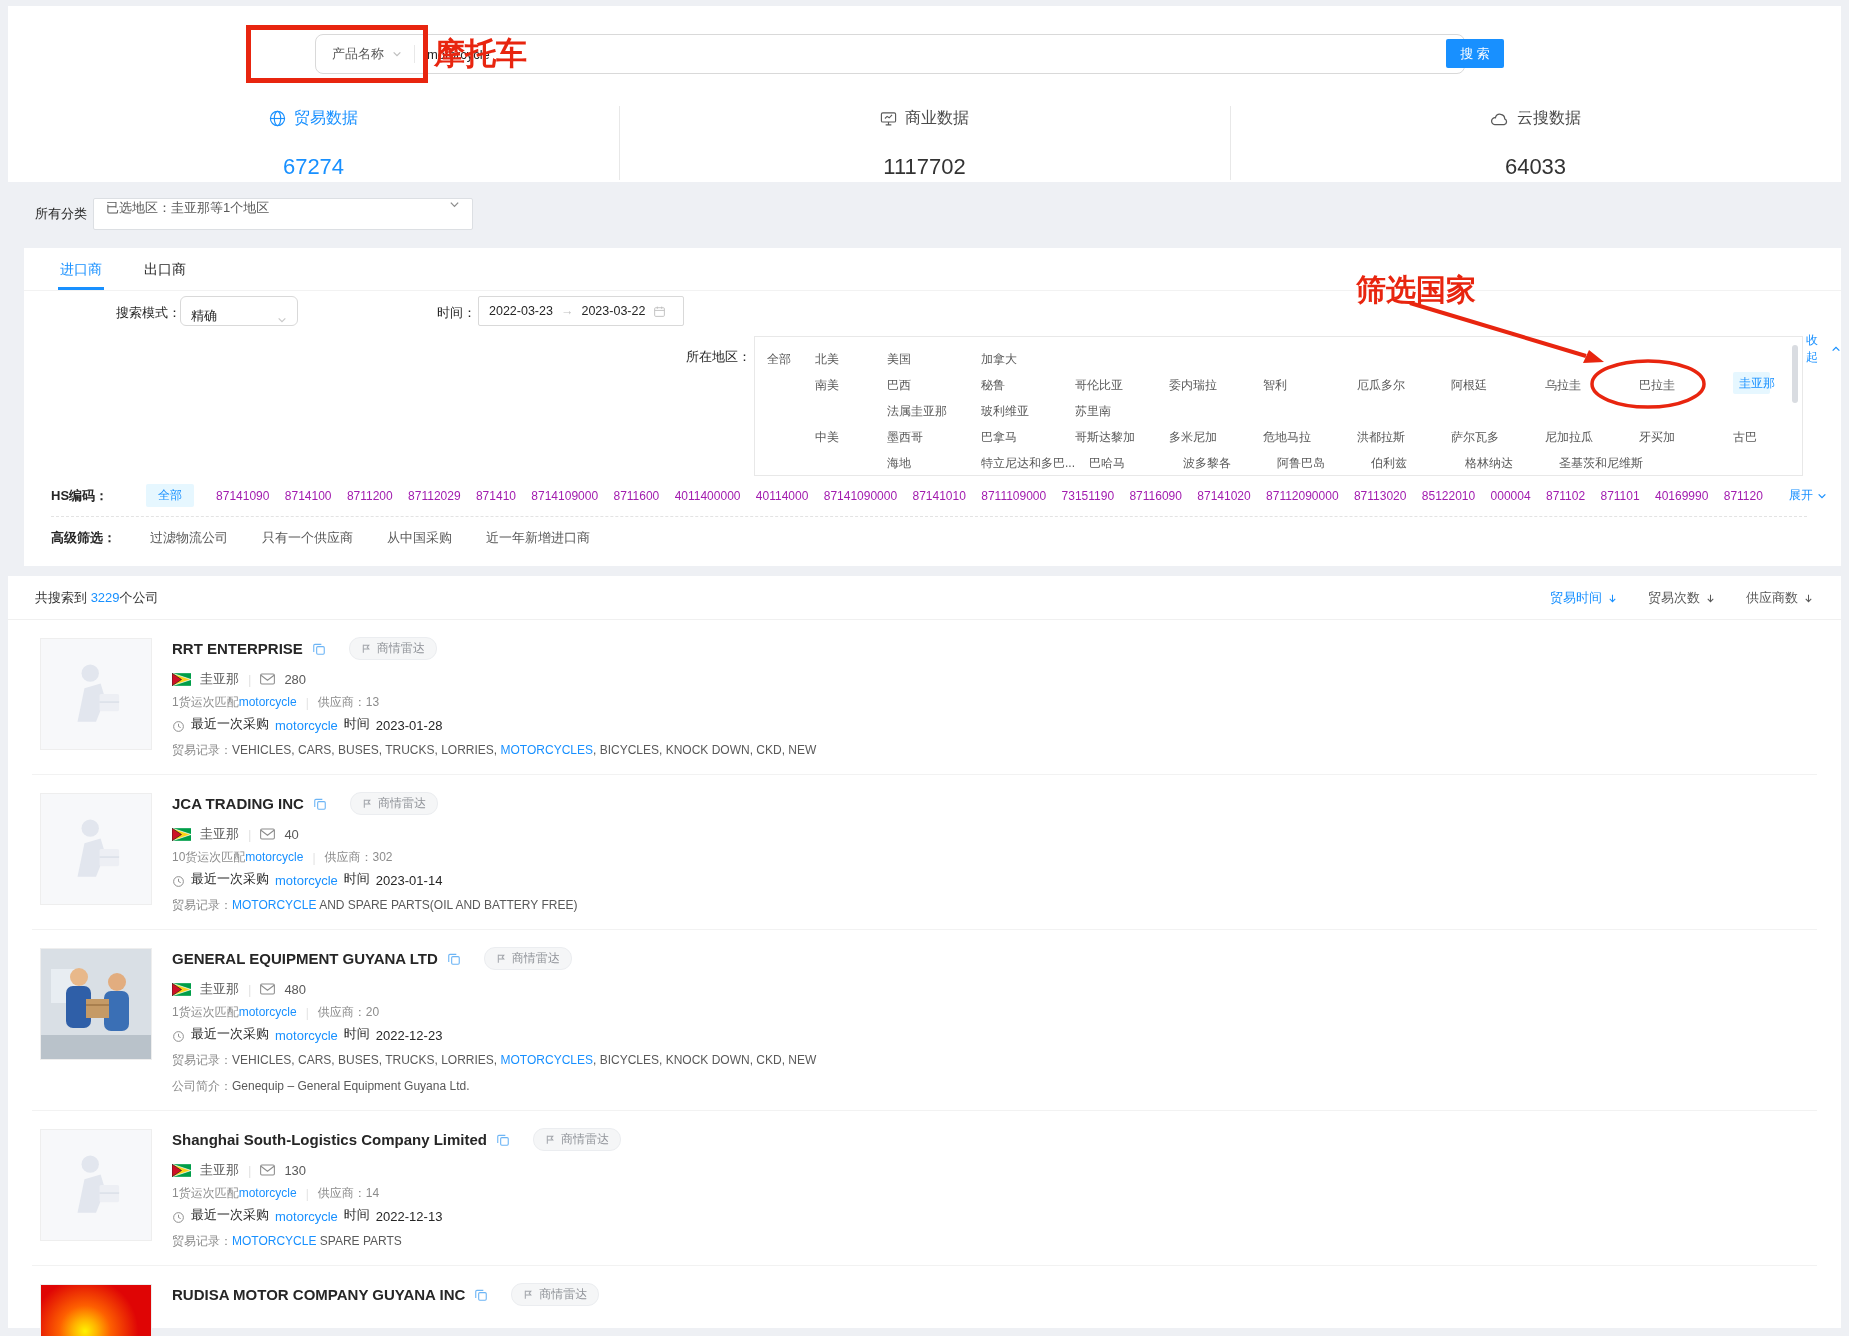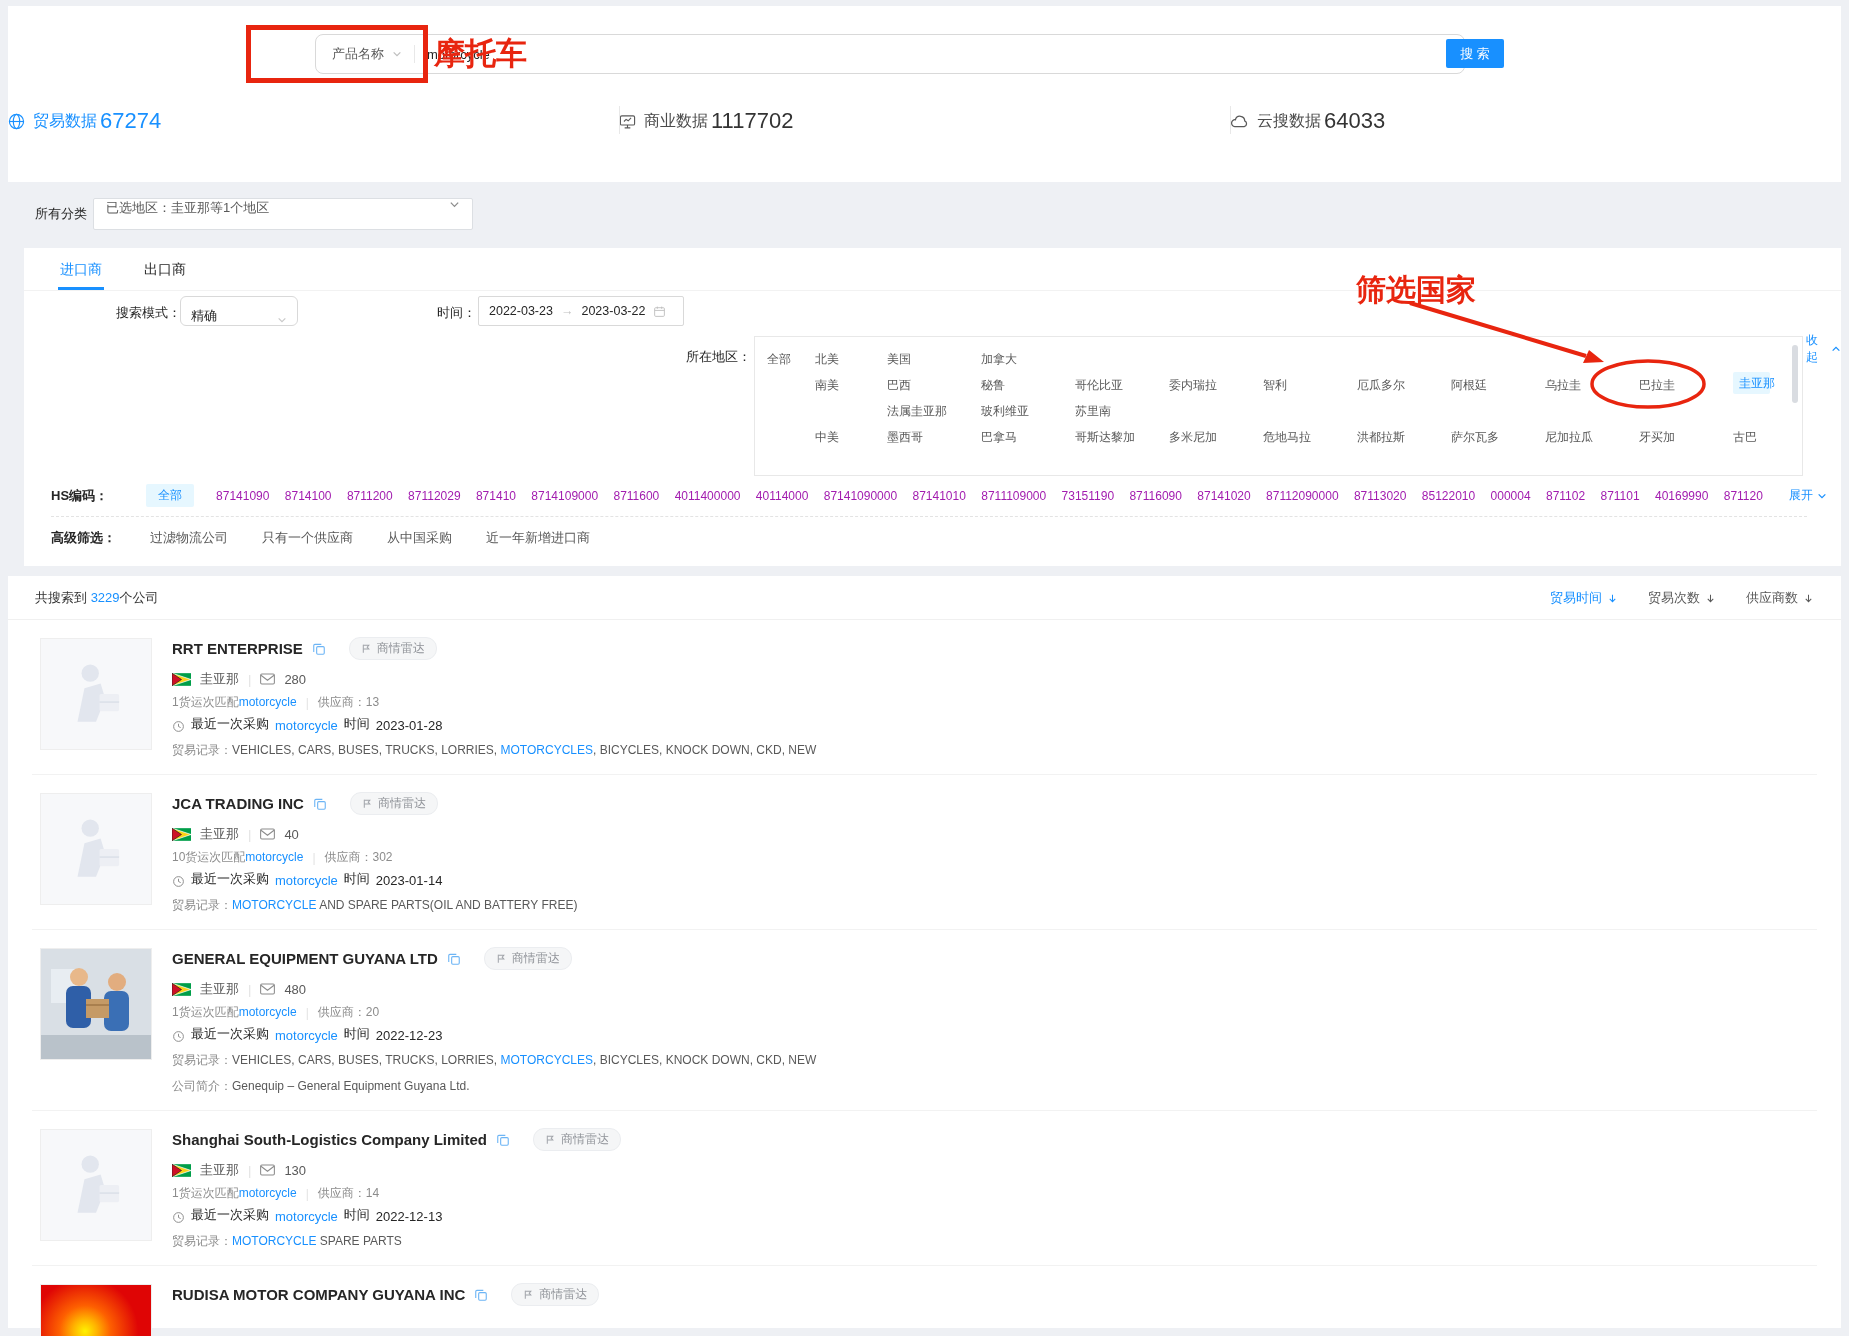--- a/index.html
+++ b/index.html
@@ -11,21 +11,21 @@
   }
   .panel{position:absolute;background:#fff;}
   
   #header{top:6px;left:8px;right:8px;height:176px;}
   .searchbox{position:absolute;left:267px;top:28px;width:1148px;height:38px;border:1px solid #d9d9d9;border-radius:8px;display:flex;align-items:center;background:#fff;margin-left:40px;}
   .sel-product{display:flex;align-items:center;gap:8px;padding:0 12px 0 16px;font-size:13px;color:#595959;cursor:pointer;white-space:nowrap;}
   .sb-divider{width:1px;height:18px;background:#e8e8e8;}
   .sb-input{flex:1;border:none;outline:none;background:transparent;font-size:13px;color:#262626;padding:0 12px;}
   .search-btn{position:absolute;left:1438px;top:33px;width:58px;height:29px;background:#1890ff;border:none;border-radius:2px;color:#fff;font-size:13px;cursor:pointer;font-family:inherit;}
   .stats{position:absolute;left:0;right:0;top:96px;display:flex;}
-  .stat{flex:1;position:relative;display:flex;flex-direction:row;align-items:center;gap:3px;padding-top:6px;cursor:pointer;}
+  .stat{flex:1;position:relative;display:flex;flex-direction:column;align-items:center;gap:25px;padding-top:6px;cursor:pointer;}
   .stat + .stat::before{content:'';position:absolute;left:0;top:4px;bottom:0;width:1px;background:#e8e8e8;}
   .stat-label{display:flex;align-items:center;gap:8px;font-size:16px;color:#4a4a4a;}
   .stat-value{font-size:22px;color:#333;}
   .stat.active .stat-label,.stat.active .stat-value{color:#1890ff;}
   
   #crumb-row{position:absolute;top:196px;left:8px;right:8px;height:40px;}
   .crumb{position:absolute;left:27px;top:9px;font-size:13px;color:#262626;}
   .crumb .caret{color:#8c8c8c;margin-left:6px;}
   .region-select{position:absolute;left:85px;top:2px;width:380px;height:32px;background:#fff;border:1px solid #dcdfe3;border-radius:2px;display:flex;align-items:flex-start;justify-content:space-between;padding:0 12px;font-size:13px;color:#595959;cursor:pointer;box-sizing:border-box;}
   
@@ -243,20 +243,33 @@
         <span class="rc">巴拿马</span>
         <span class="rc">哥斯达黎加</span>
         <span class="rc">多米尼加</span>
         <span class="rc">危地马拉</span>
         <span class="rc">洪都拉斯</span>
         <span class="rc">萨尔瓦多</span>
         <span class="rc">尼加拉瓜</span>
         <span class="rc">牙买加</span>
         <span class="rc">古巴</span>
       </div>
+    <div class="rrow">
+
+    <span class="rc c1"></span>
+        <span class="rc c2"></span>
+        <span class="rc">海地</span>
+        <span class="rc">特立尼达和多巴...</span>
+        <span class="rc">巴哈马</span>
+        <span class="rc">波多黎各</span>
+        <span class="rc">阿鲁巴岛</span>
+        <span class="rc">伯利兹</span>
+        <span class="rc">格林纳达</span>
+        <span class="rc">圣基茨和尼维斯</span>
+      </div>
     <div class="scrollthumb"></div>
   </div>
 
   <div class="hs-row">
     <span class="flabel" style="position:static;font-weight:bold;">HS编码：</span>
     <span class="hs-chip">全部</span>
     <span class="hs-codes">
 
     <span class="hs-code">87141090</span>
         <span class="hs-code">8714100</span>

